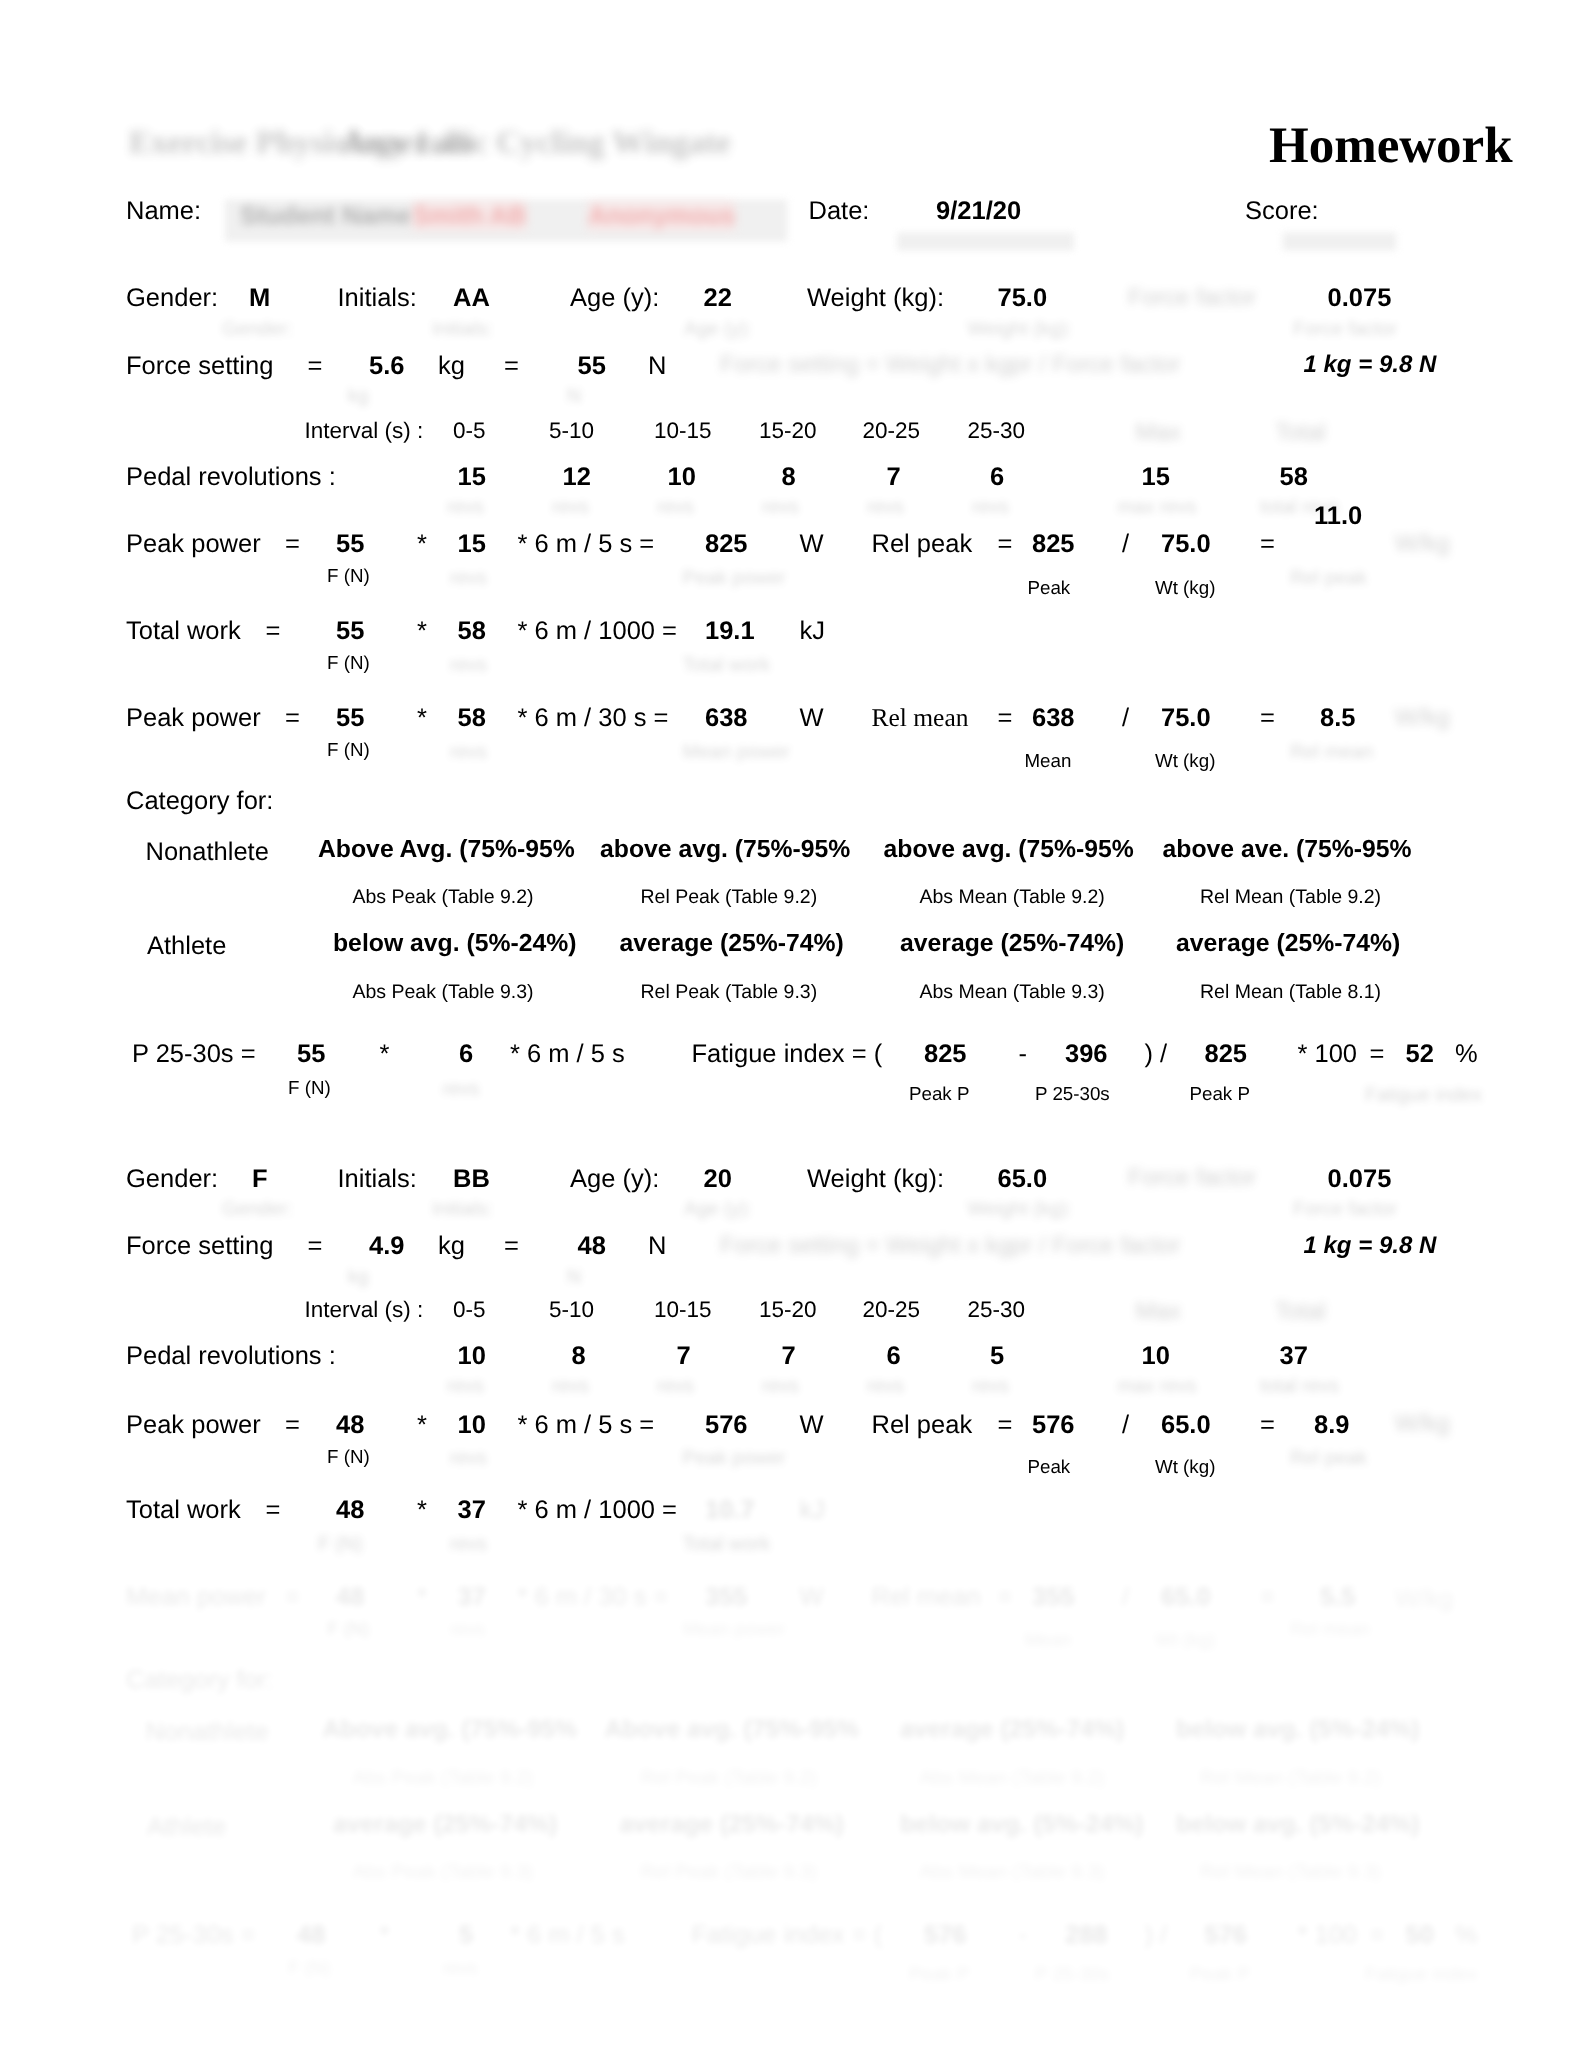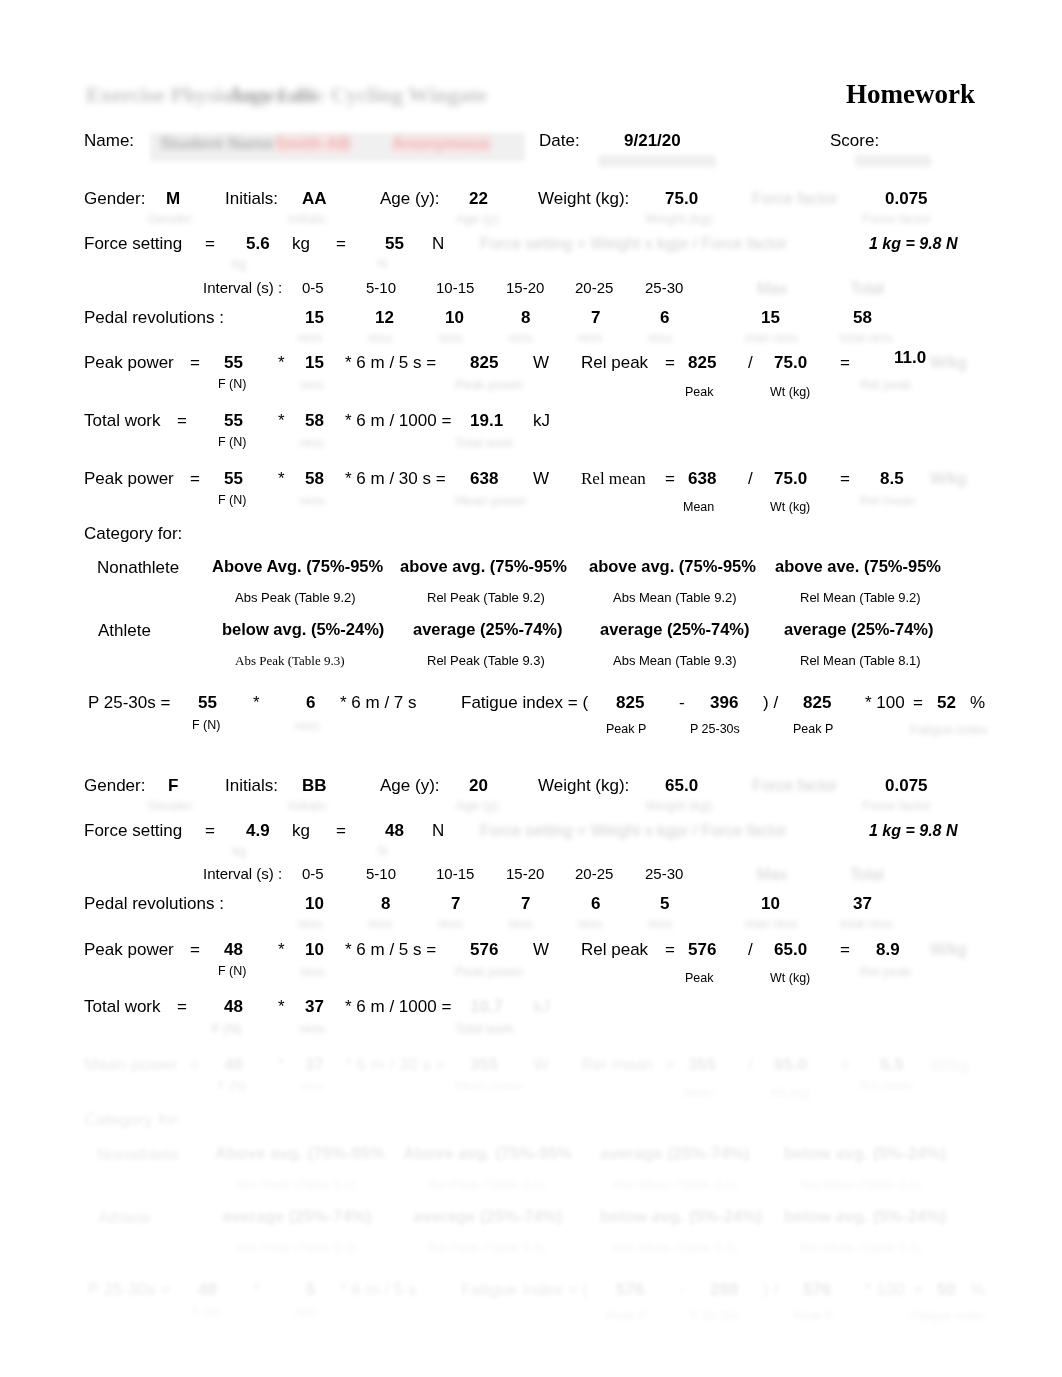--- a/index.html
+++ b/index.html
@@ -23,21 +23,21 @@
   
   .a { position: absolute; white-space: nowrap; }
   .lbl { font-size: 17px; }
   .val { font-size: 17px; font-weight: bold; }
   .sub { font-size: 12.5px; }
   .small { font-size: 15px; }
   .ital { font-style: italic; font-size: 16px; font-weight: bold; }
   .hw {
     font-family: "Liberation Serif", serif;
     font-weight: bold;
-    font-size: 27px;
+    font-size: 34px;
   }
   .cat { font-size: 16.5px; font-weight: bold; }
   .catsub { font-size: 13px; }
 
   
   .blurTitle {
     filter: blur(3.2px);
     opacity: 0.30;
     font-weight: bold;
     font-size: 22px;
@@ -184,21 +184,21 @@
   <div class="a blurLabel" style="left:455px; top:377px;">Peak power</div>
 
   <div class="a lbl" style="left:581px; top:353px;">Rel peak</div>
   <div class="a lbl" style="left:665px; top:353px;">=</div>
   <div class="a val" style="left:688px; top:353px;">825</div>
   <div class="a sub" style="left:685px; top:385px;">Peak</div>
   <div class="a lbl" style="left:748px; top:353px;">/</div>
   <div class="a val" style="left:774px; top:353px;">75.0</div>
   <div class="a sub" style="left:770px; top:385px;">Wt (kg)</div>
   <div class="a lbl" style="left:840px; top:353px;">=</div>
-  <div class="a val" style="left:876px; top:348px;margin-left:18px;">11.0</div>
+  <div class="a val" style="left:876px; top:334px;">11.0</div>
   <div class="a blurLabelMed" style="left:930px; top:354px;">W/kg</div>
   <div class="a blurLabel" style="left:860px; top:377px;">Rel peak</div>
 
   <div class="a lbl" style="left:84px; top:411px;">Total work</div>
   <div class="a lbl" style="left:177px; top:411px;">=</div>
   <div class="a val" style="left:224px; top:411px;">55</div>
   <div class="a sub" style="left:218px; top:435px;">F (N)</div>
   <div class="a lbl" style="left:278px; top:411px;">*</div>
   <div class="a val" style="left:305px; top:411px;">58</div>
   <div class="a blurLabel" style="left:300px; top:435px;">revs</div>
@@ -241,32 +241,32 @@
   <div class="a catsub" style="left:235px; top:590px;">Abs Peak (Table 9.2)</div>
   <div class="a catsub" style="left:427px; top:590px;">Rel Peak (Table 9.2)</div>
   <div class="a catsub" style="left:613px; top:590px;">Abs Mean (Table 9.2)</div>
   <div class="a catsub" style="left:800px; top:590px;">Rel Mean (Table 9.2)</div>
 
   <div class="a lbl" style="left:98px; top:621px;">Athlete</div>
   <div class="a cat" style="left:222px; top:620px;">below avg. (5%-24%)</div>
   <div class="a cat" style="left:413px; top:620px;">average (25%-74%)</div>
   <div class="a cat" style="left:600px; top:620px;">average (25%-74%)</div>
   <div class="a cat" style="left:784px; top:620px;">average (25%-74%)</div>
-  <div class="a catsub" style="left:235px; top:653px;font-family:Liberation Serif, serif;">Abs Peak (Table 9.3)</div>
+  <div class="a catsub" style="left:235px; top:653px;">Abs Peak (Table 9.3)</div>
   <div class="a catsub" style="left:427px; top:653px;">Rel Peak (Table 9.3)</div>
   <div class="a catsub" style="left:613px; top:653px;">Abs Mean (Table 9.3)</div>
   <div class="a catsub" style="left:800px; top:653px;">Rel Mean (Table 8.1)</div>
 
   <div class="a lbl" style="left:88px; top:693px;">P 25-30s =</div>
   <div class="a val" style="left:198px; top:693px;">55</div>
   <div class="a sub" style="left:192px; top:718px;">F (N)</div>
   <div class="a lbl" style="left:253px; top:693px;">*</div>
   <div class="a val" style="left:306px; top:693px;">6</div>
   <div class="a blurLabel" style="left:295px; top:718px;">revs</div>
-  <div class="a lbl" style="left:340px; top:693px;">* 6 m / 7 s</div>
+  <div class="a lbl" style="left:340px; top:693px;">* 6 m / 5 s</div>
 
   <div class="a lbl" style="left:461px; top:693px;">Fatigue index = (</div>
   <div class="a val" style="left:616px; top:693px;">825</div>
   <div class="a sub" style="left:606px; top:722px;">Peak P</div>
   <div class="a lbl" style="left:679px; top:693px;">-</div>
   <div class="a val" style="left:710px; top:693px;">396</div>
   <div class="a sub" style="left:690px; top:722px;text-align:right;">P 25-30s</div>
   <div class="a lbl" style="left:763px; top:693px;">) /</div>
   <div class="a val" style="left:803px; top:693px;">825</div>
   <div class="a sub" style="left:793px; top:722px;">Peak P</div>

